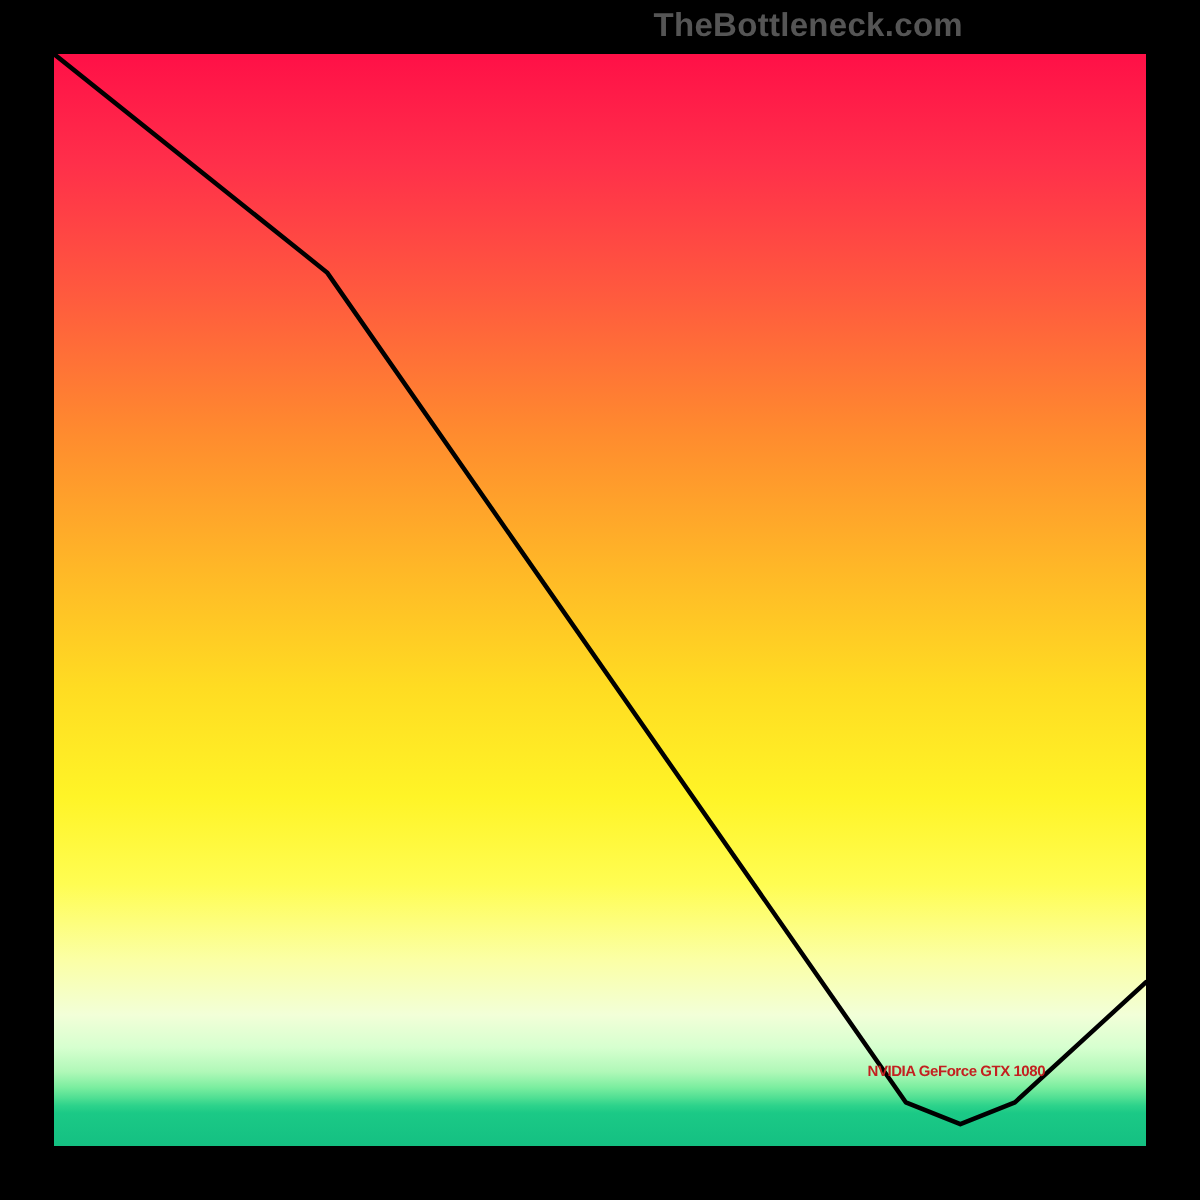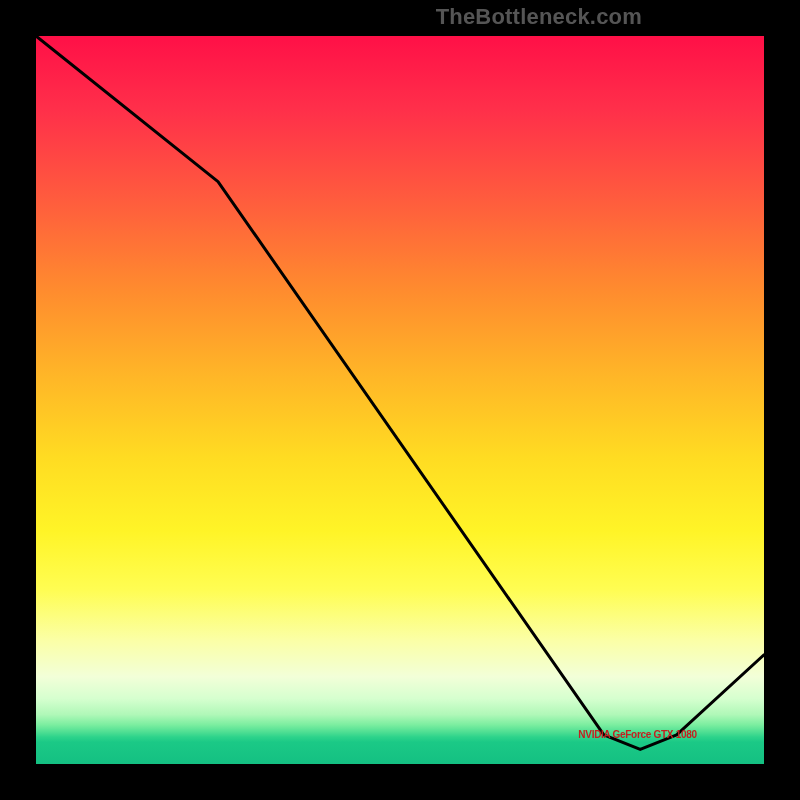--- a/index.html
+++ b/index.html
@@ -68,21 +68,20 @@
     height: 100%;
     display: block;
   }
   .annotation {
     position: absolute;
     color: #c32020;
     font-size: 10px;
     font-weight: 700;
     letter-spacing: -0.3px;
     white-space: nowrap;
-    margin-top: 20px;
   }
 </style>
 </head>
 <body>
 
 <div class="wrap">
 
   <div class="watermark">TheBottleneck.com</div>
 
   <div class="plot-frame">

